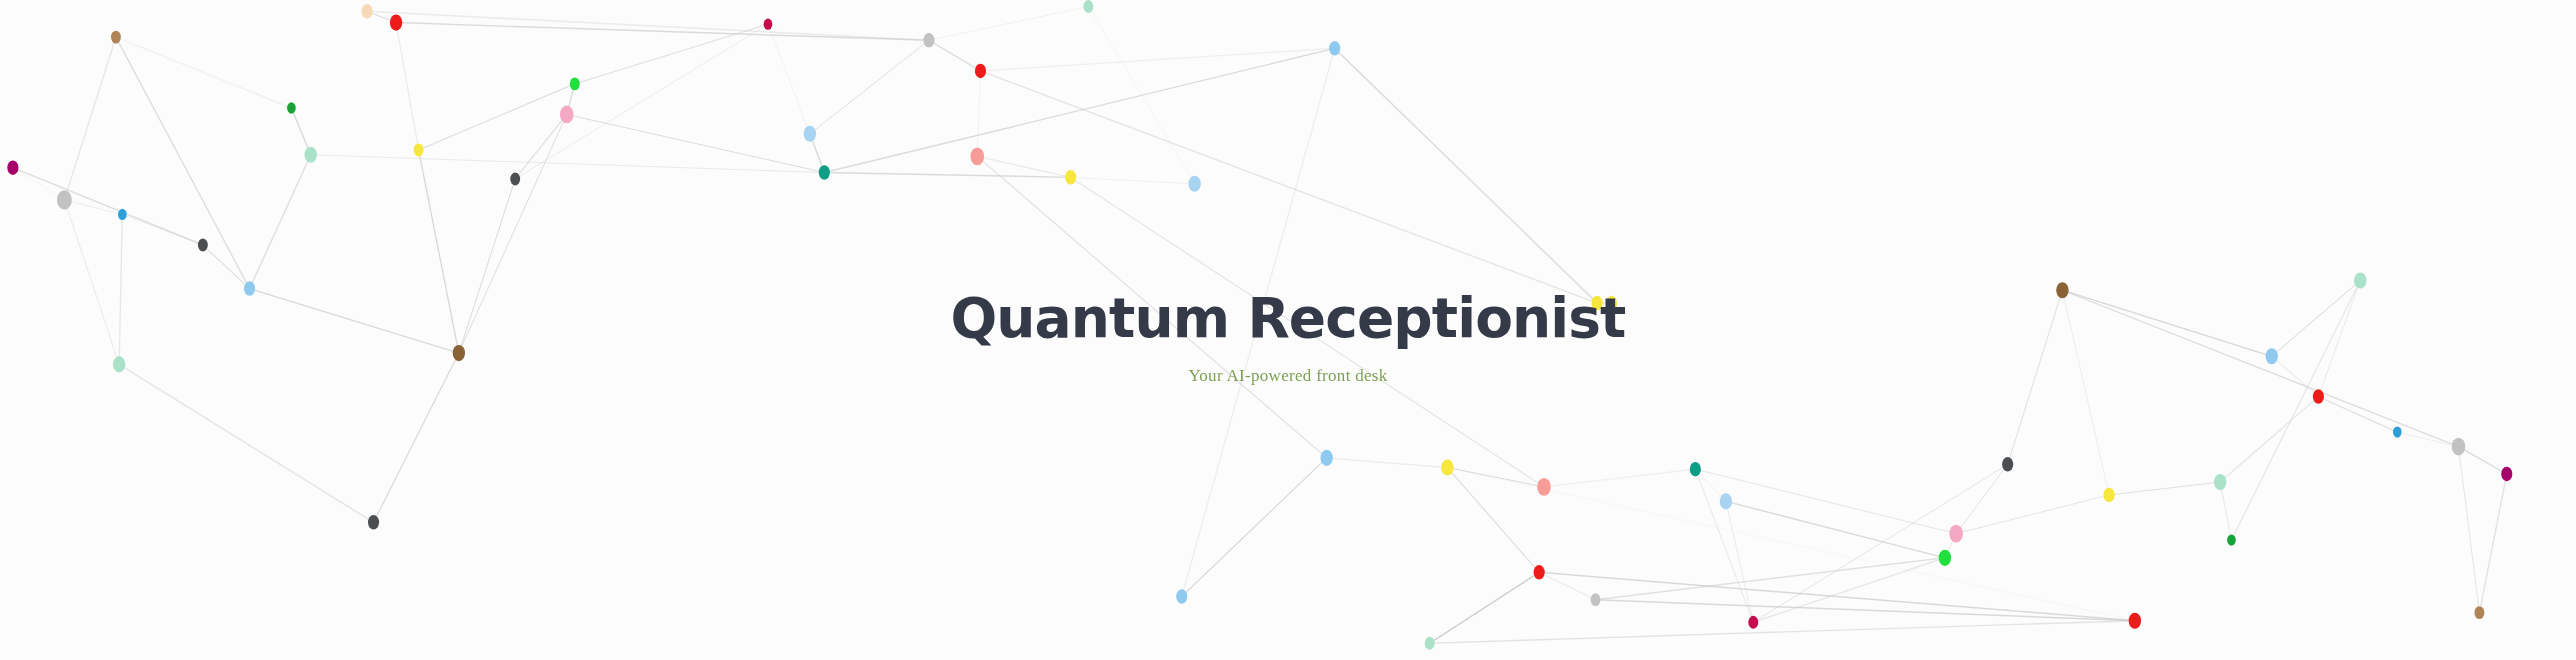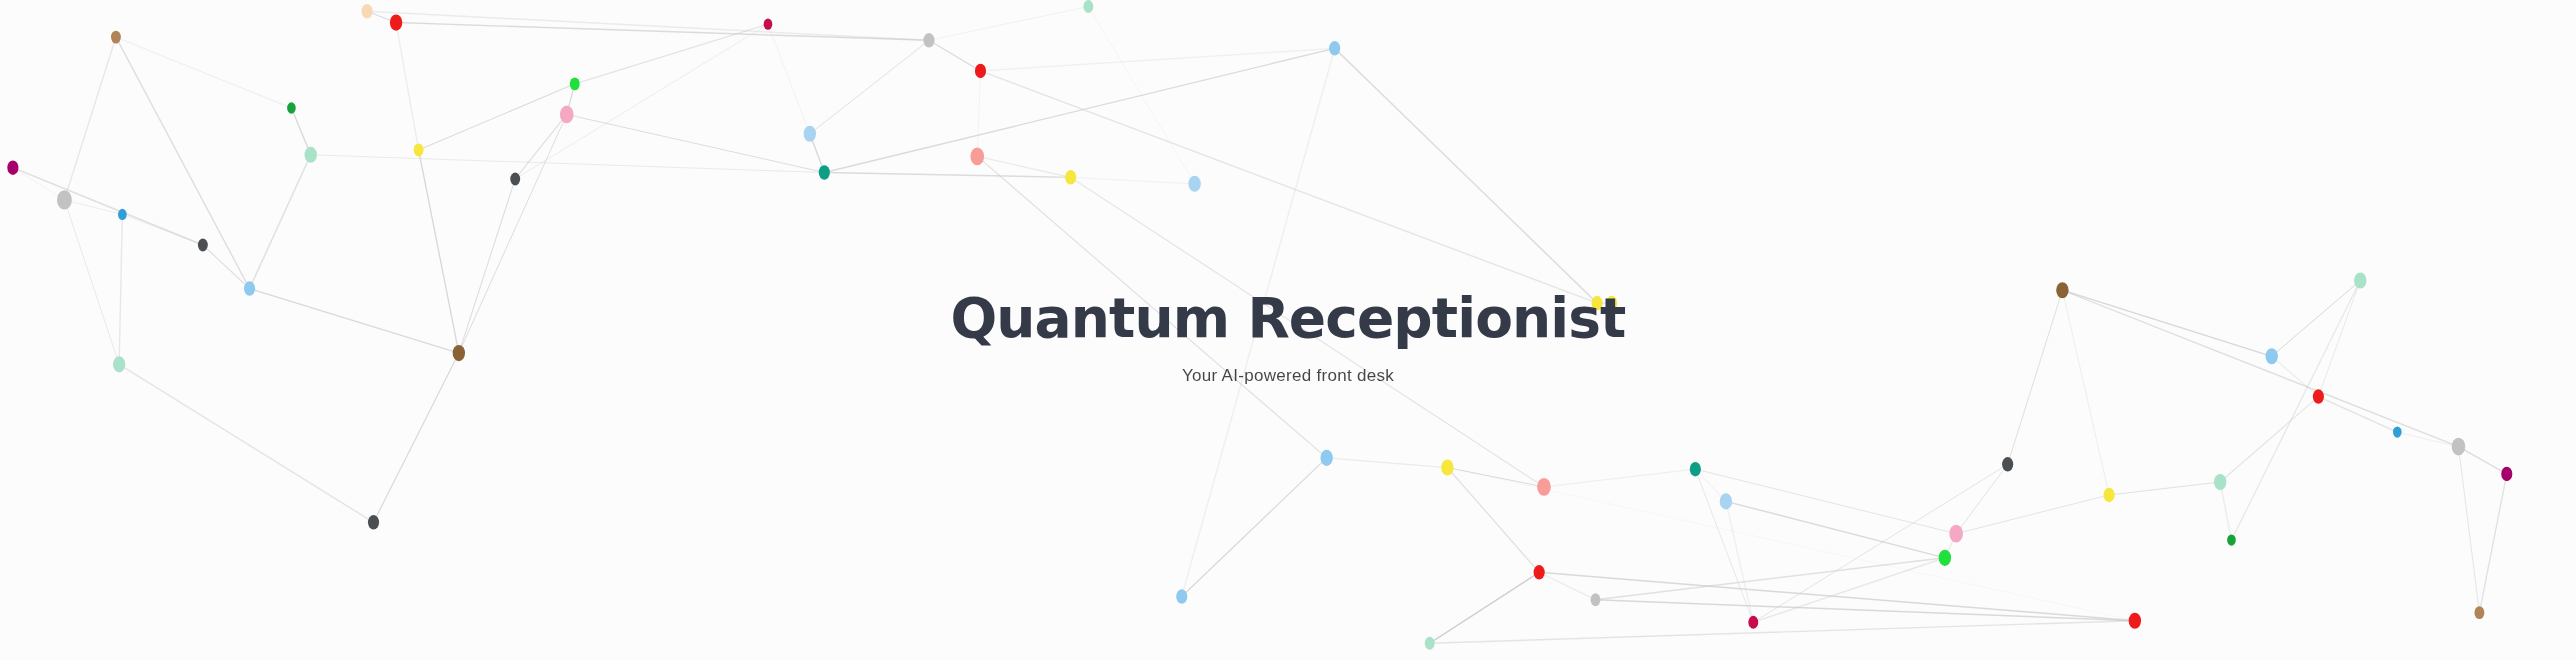--- a/index.html
+++ b/index.html
@@ -46,25 +46,25 @@
     font-size: 55px;
     line-height: 1.0;
     letter-spacing: -0.9px;
     color: #343a47;
     margin: 0;
     text-align: center;
     white-space: nowrap;
     transform: translateY(-5px);
   }
   #hero-subtitle {
-    font-family: Liberation Sans, sans-serif;
+    font-family: Liberation Serif, serif;
     font-weight: normal;
     font-size: 17px;
     letter-spacing: 0.3px;
-    color: #000000;
+    color: #4d7c0f;
     margin: 4px;
     margin-top: 15px;
     text-align: center;
     white-space: nowrap;
     opacity: 0.72;
   }
 </style>
 </head>
 <body>
 

